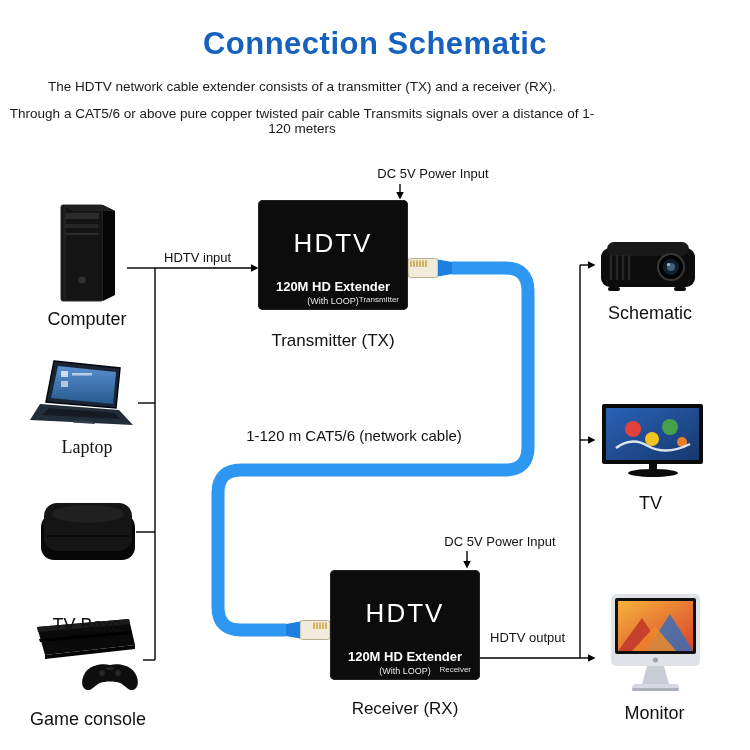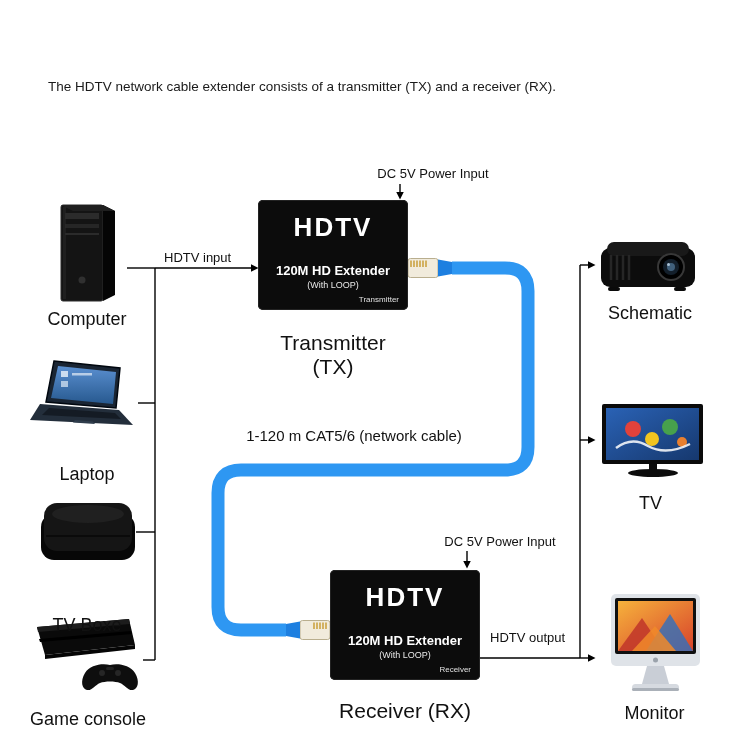--- a/index.html
+++ b/index.html
@@ -23,35 +23,35 @@
   .subtitle {
     left: 0; width: 604px;
     text-align: center;
     font-size: 13.5px;
     color: #1a1a1a;
   }
   .sub1 { top: 79px; }
   .sub2 { top: 106px; }
   .note { font-size: 13px; color: #111; }
   .device-label { font-size: 18px; color: #111; text-align: center; }
-  .caption { font-size: 21px; color: #111; text-align: center; }
+  .caption { font-size: 17px; color: #111; text-align: center; }
   .cable-label { font-size: 15px; color: #111; text-align: center; }
   .extender-box {
     width: 150px; height: 110px;
     background: #0c0c0c;
     border-radius: 5px;
     box-shadow: inset 0 0 0 1px #232323;
     color: #ffffff;
   }
   .brand {
     text-align: center;
     font-size: 26px;
-    font-weight: 700;
+    font-weight: 400;
     letter-spacing: 2px;
-    margin-top: 12px;
+    margin-top: 28px;
   }
   .model {
     text-align: center;
     font-size: 13px;
     font-weight: 700;
     margin-top: 20px;
   }
   .variant {
     text-align: center;
     font-size: 9px;
@@ -63,21 +63,23 @@
     right: 9px; bottom: 6px;
     font-size: 8px;
     color: #e0e0e0;
   }
 </style>
 </head>
 <body>
 
 <div class="stage">
 
+  <div class="abs title">Connection Schematic</div>
   <div class="abs subtitle sub1">The HDTV network cable extender consists of a transmitter (TX) and a receiver (RX).</div>
+  <div class="abs subtitle sub2">Through a CAT5/6 or above pure copper twisted pair cable Transmits signals over a distance of 1-120 meters</div>
 
   <svg class="abs" style="left:0; top:0;" width="750" height="750" viewBox="0 0 750 750">
     <defs>
       <marker id="arr" markerWidth="9" markerHeight="9" refX="0.5" refY="4" orient="auto" markerUnits="userSpaceOnUse">
         <path d="M0 0 L8 4 L0 8 Z" fill="#000"></path>
       </marker>
     </defs>
 
     <g stroke="#000" stroke-width="1.4" fill="none">
       <path d="M127 268 H155"></path>
@@ -229,21 +231,21 @@
   <div class="abs caption" style="left:258px; top:331px; width:150px;">Transmitter (TX)</div>
   <div class="abs caption" style="left:330px; top:699px; width:150px;">Receiver (RX)</div>
 
   <div class="abs note" style="left:164px; top:250px;">HDTV input</div>
   <div class="abs note" style="left:363px; top:166px; width:140px; text-align:center;">DC 5V Power Input</div>
   <div class="abs cable-label" style="left:214px; top:427px; width:280px;">1-120 m CAT5/6 (network cable)</div>
   <div class="abs note" style="left:430px; top:534px; width:140px; text-align:center;">DC 5V Power Input</div>
   <div class="abs note" style="left:490px; top:630px;">HDTV output</div>
 
   <div class="abs device-label" style="left:27px; top:309px; width:120px;">Computer</div>
-  <div class="abs device-label" style="left:27px; top:464px; width:120px;">Laptop</div>
+  <div class="abs device-label" style="left:27px; top:437px; width:120px;font-family:Liberation Serif, serif;">Laptop</div>
   <div class="abs device-label" style="left:27px; top:575px; width:120px;margin-top:40px;">TV Boxe</div>
   <div class="abs device-label" style="left:18px; top:709px; width:140px;">Game console</div>
 
   <div class="abs device-label" style="left:590px; top:303px; width:120px;">Schematic</div>
   <div class="abs device-label" style="left:593px; top:493px; width:115px;">TV</div>
   <div class="abs device-label" style="left:597px; top:703px; width:115px;text-align:center;">Monitor</div>
 
 </div>
 
 </body></html>

